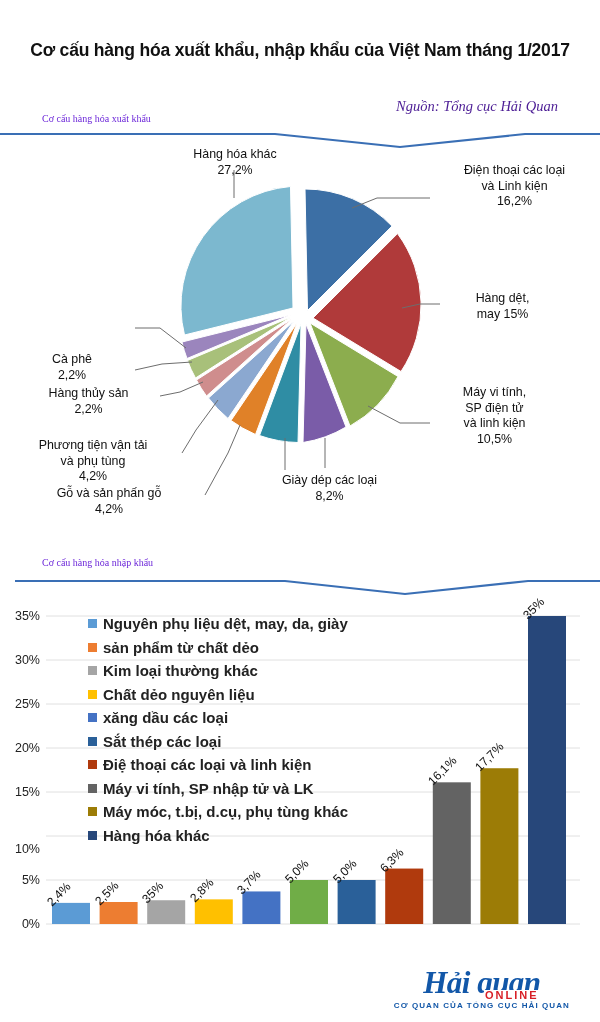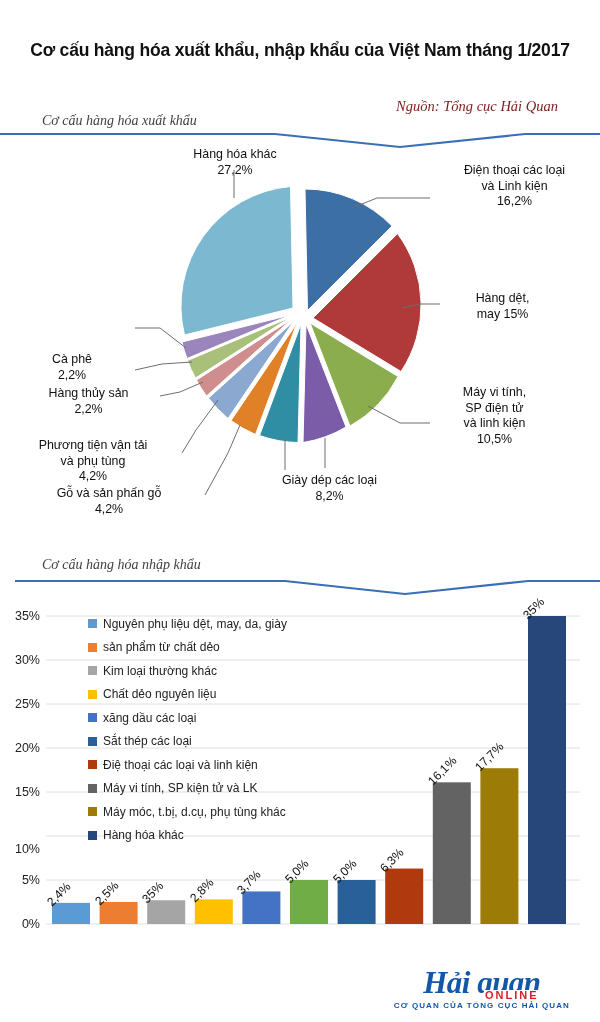--- a/index.html
+++ b/index.html
@@ -23,30 +23,29 @@
     color: #111;
   }
 
   
   .source {
     position: absolute;
     top: 98px; right: 42px;
     font-family: "Liberation Serif", serif;
     font-style: italic;
     font-size: 14.5px;
-    color: #7f1d1d;
+    color: #4c1d95;
   }
 
   
   .section-caption {
     position: absolute;
     font-family: "Liberation Serif", serif;
-    font-style: italic;
-    font-size: 14px;
-    color: #404040;
+    font-size: 10px;
+    color: #6d28d9;
   }
   #cap-export { top: 113px; left: 42px; }
   #cap-import { top: 557px; left: 42px; }
 
   
   .divider { position: absolute; left: 0; width: 600px; height: 22px; }
   #divider-top { top: 128px; }
   #divider-bottom { top: 575px; }
 
   
@@ -82,23 +81,24 @@
     display: flex;
     align-items: center;
     height: 23.5px;
   }
   .legend-swatch {
     width: 9px; height: 9px;
     margin-right: 6px;
     flex: 0 0 auto;
   }
   .legend-text {
-    font-size: 12px;
+    font-size: 15px;
     color: #222;
     white-space: nowrap;
+    font-weight: bold;
   }
 
   .bar-value {
     position: absolute;
     font-size: 12.2px;
     color: #111;
     transform-origin: left bottom;
     transform: rotate(-45deg);
     white-space: nowrap;
   }
@@ -295,21 +295,21 @@
       <div class="legend-row">
         <span class="legend-swatch" style="background: rgb(42, 96, 153);"></span>
         <span class="legend-text">Sắt thép các loại</span>
       </div>
       <div class="legend-row">
         <span class="legend-swatch" style="background: rgb(176, 58, 13);"></span>
         <span class="legend-text">Điệ thoại các loại và linh kiện</span>
       </div>
       <div class="legend-row">
         <span class="legend-swatch" style="background: rgb(99, 99, 99);"></span>
-        <span class="legend-text">Máy vi tính, SP kiện tử và LK</span>
+        <span class="legend-text">Máy vi tính, SP nhập tử và LK</span>
       </div>
       <div class="legend-row">
         <span class="legend-swatch" style="background: rgb(156, 124, 6);"></span>
         <span class="legend-text">Máy móc, t.bị, d.cụ, phụ tùng khác</span>
       </div>
       <div class="legend-row">
         <span class="legend-swatch" style="background: rgb(39, 71, 122);"></span>
         <span class="legend-text">Hàng hóa khác</span>
       </div>
     </div>

